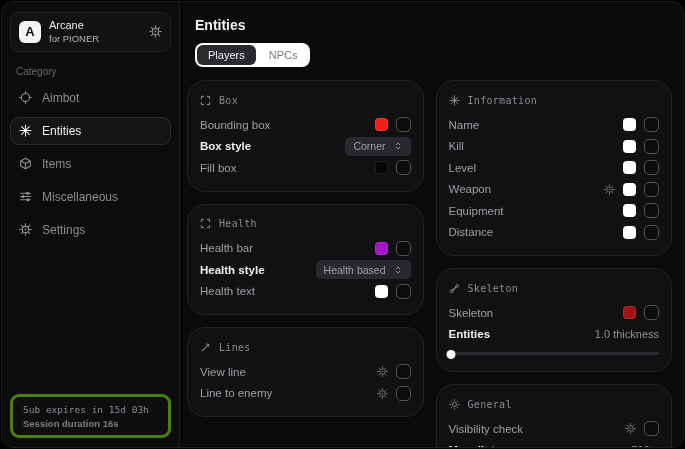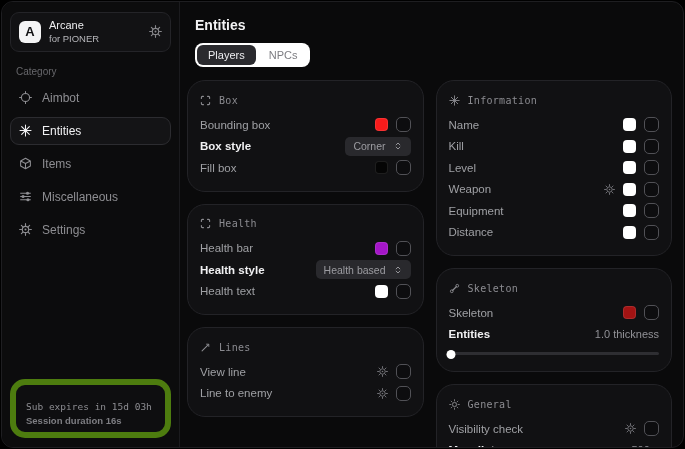--- a/index.html
+++ b/index.html
@@ -16,21 +16,21 @@
   .brand-text{display:flex;flex-direction:column;line-height:1.25}
   .brand-name{font-size:11px;font-weight:400;color:#ececee}
   .brand-sub{font-size:9.5px;color:#b6b6ba}
   .brand-gear{margin-left:auto;color:#87878b;display:flex}
   .cat{font-size:10px;color:#67676b;margin:14px 6px 7px}
   .nav{display:flex;flex-direction:column;gap:5px}
   .nav-item{display:flex;align-items:center;gap:10px;padding:6px 8px;border-radius:9px;
     color:#8e8e92;font-size:12px;border:1px solid transparent;cursor:default}
   .nav-item.active{background:#141416;border-color:#2c2c30;color:#f1f1f3}
   .nav-item svg{flex:none}
-  .footer-card{margin-top:auto;border:6px solid #4d7c0f;border-radius:15px;padding:16px 10px 6px;background:#0e0e10}
+  .footer-card{margin-top:auto;border:3px solid #4d7c0f;border-radius:9px;padding:7px 10px 6px;background:#0e0e10}
   .f1{font-family:"DejaVu Sans Mono",monospace;font-size:9.5px;color:#8d8d92;white-space:nowrap}
   .f2{font-size:9.5px;font-weight:700;color:#7e7e83;margin-top:3px}
   
   .main{flex:1;padding:13px 11px 11px 7px;box-sizing:border-box;display:flex;flex-direction:column}
   .title{font-size:14px;font-weight:700;color:#f2f2f4;margin:2px 0 10px 8px}
   .tabs{display:inline-flex;gap:2px;background:#ffffff;border-radius:8px;padding:2px;margin-left:8px;align-self:flex-start}
   .tab{font-size:11px;padding:4px 11px;border-radius:6px;color:#7d7d82;background:transparent;border:none;
     font-family:inherit;cursor:default}
   .tab.active{background:#2a2a2e;color:#ededf0}
   .cols{display:flex;gap:12px;margin-top:13px}

